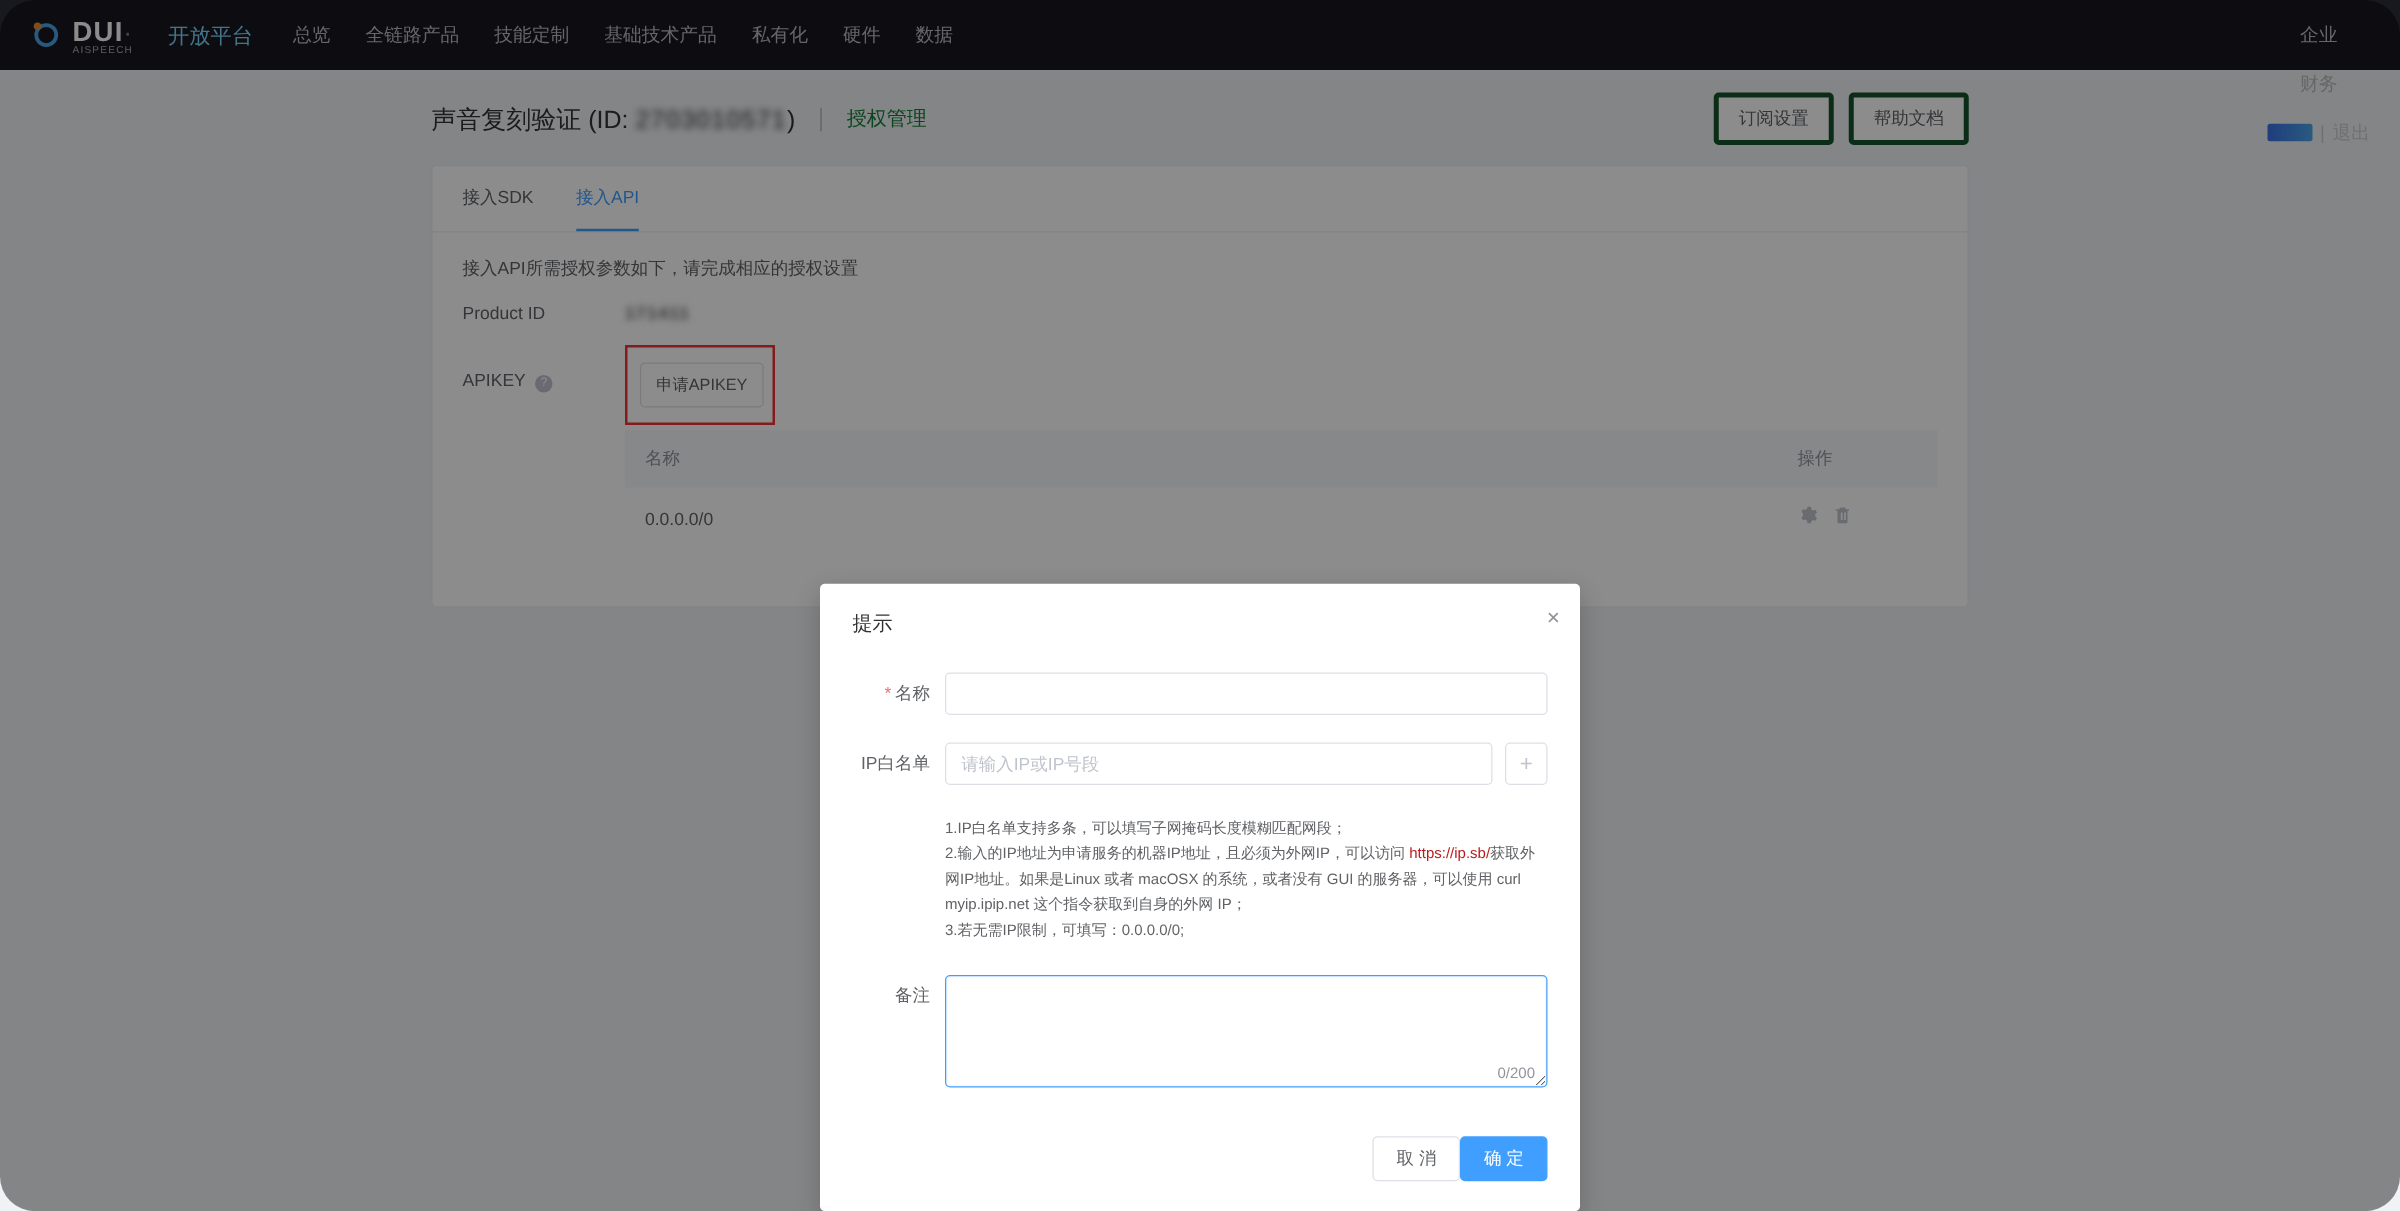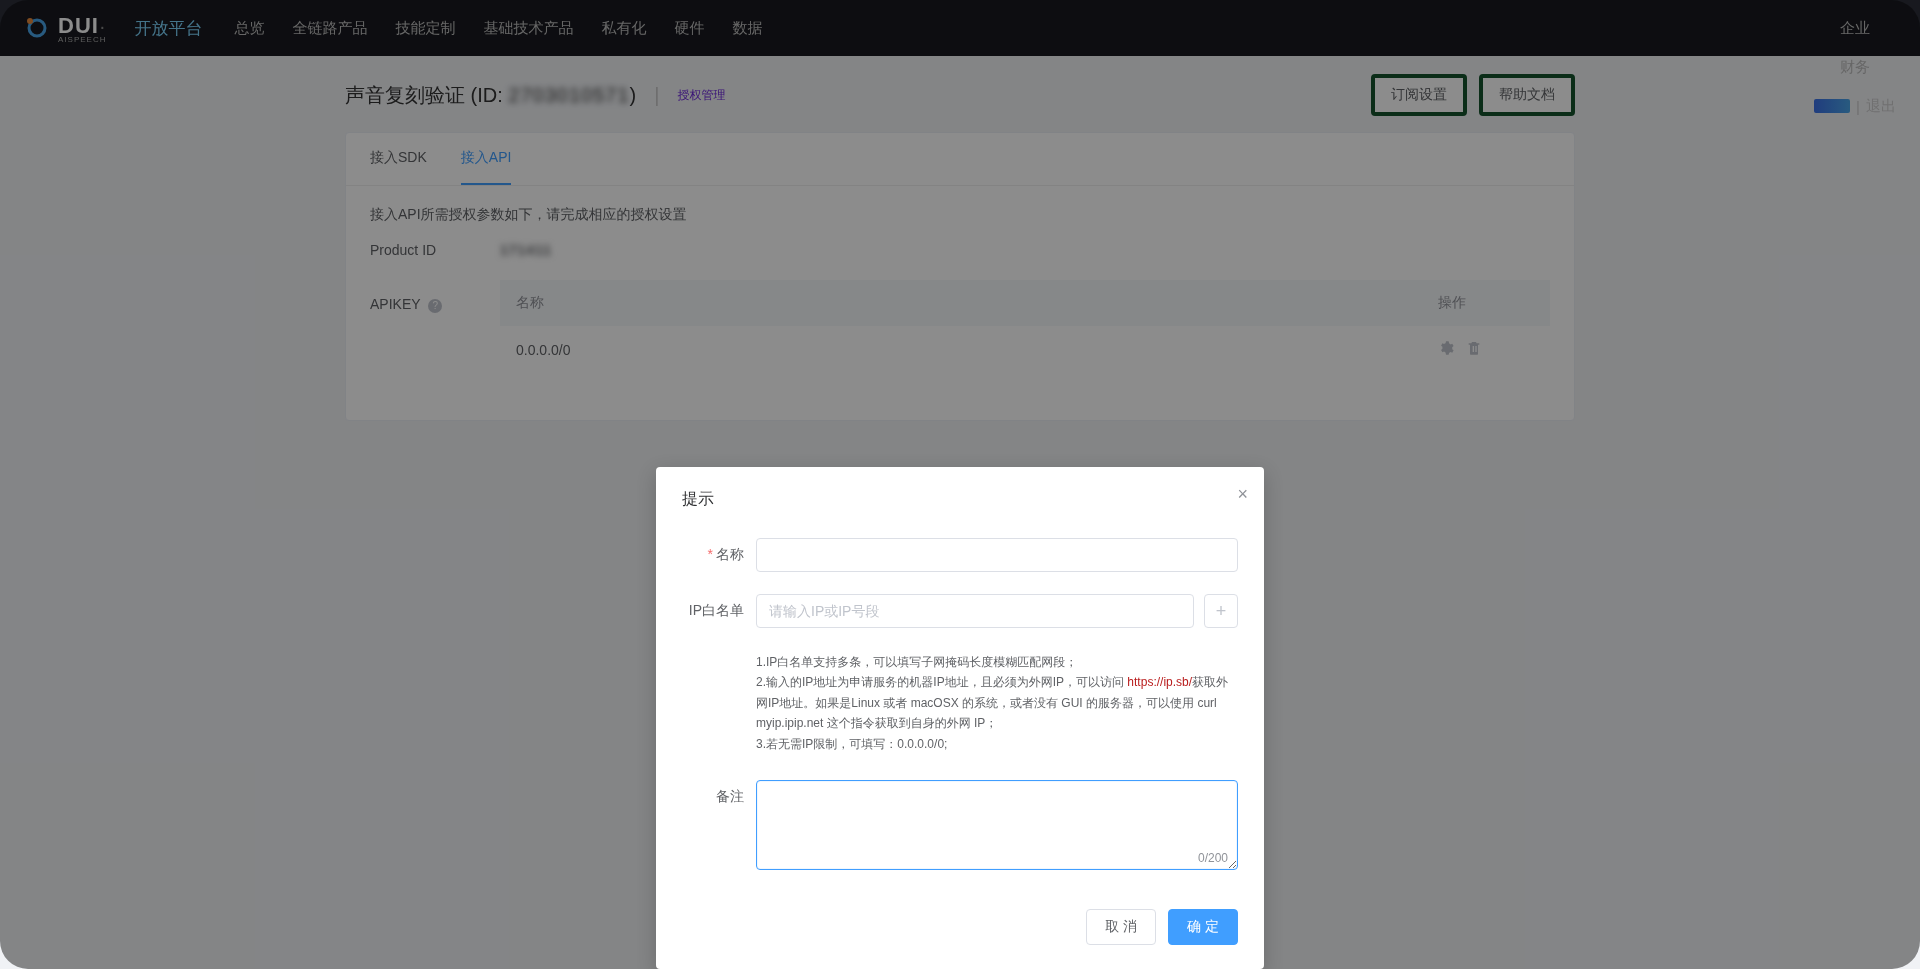--- a/index.html
+++ b/index.html
@@ -106,22 +106,22 @@
     .id-blur {
       filter: blur(3px);
       color: #333;
       letter-spacing: 1px;
     }
     .divider-v {
       color: #c7c7c7;
       margin: 0 4px;
     }
     .subtitle {
-      font-size: 12px;
-      color: #6d28d9;
+      font-size: 16px;
+      color: #15803d;
     }
     .header-btns {
       display: flex;
       gap: 12px;
     }
     .btn {
       border: 4px solid #14532d;
       background: #fff;
       padding: 8px 16px;
       font-size: 14px;
@@ -342,21 +342,21 @@
       font-size: 12px;
       color: #909399;
       margin-top: -22px;
       margin-right: 10px;
       pointer-events: none;
     }
 
     .dialog-footer {
       display: flex;
       justify-content: flex-end;
-      gap: 12px;
+      gap: 0;
       margin-top: 44px;
     }
     .btn-plain {
       border: 1px solid #dcdfe6;
       background: #fff;
       padding: 8px 18px;
       font-size: 14px;
       color: #606266;
       border-radius: 4px;
       cursor: pointer;
@@ -440,20 +440,23 @@
           <div class="form-label">Product ID</div>
           <div class="pid-blur">171411</div>
         </div>
 
         <div class="form-row" style="align-items:flex-start;">
           <div class="form-label" style="padding-top:20px;">
             <span>APIKEY</span>
             <span class="small-q">?</span>
           </div>
           <div style="flex:1;">
+            <div class="apply-btn-wrap">
+              <button class="apply-btn">申请APIKEY</button>
+            </div>
 
             <table class="table">
               <thead>
                 <tr>
                   <th class="col-name">名称</th>
                   <th></th>
                   <th></th>
                   <th class="col-op">操作</th>
                 </tr>
               </thead>

